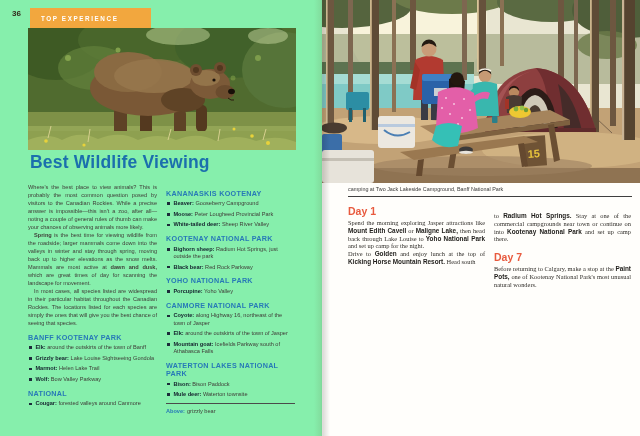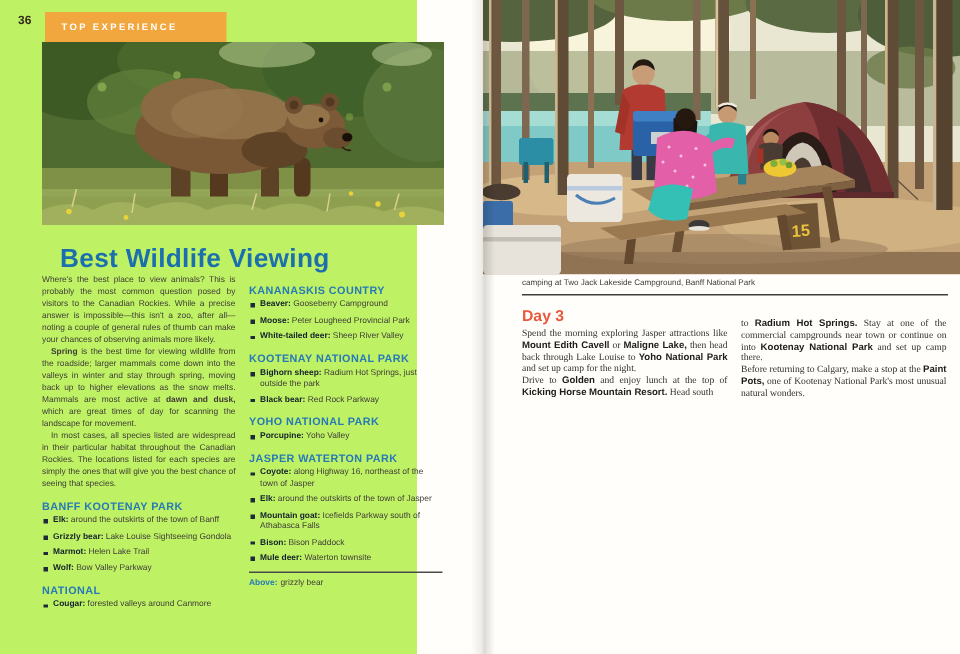--- a/index.html
+++ b/index.html
@@ -1,26 +1,26 @@
 <!DOCTYPE html>
 <html><head>
 <meta charset="utf-8">
 <style>
   html,body { margin:0; padding:0; background:#9b9b9b; }
   .spread {
     position:relative; width:640px; height:436px; overflow:hidden;
     background:#fffefb; font-family:"Liberation Sans", sans-serif;
   }
   
-  .page-left { position:absolute; left:0; top:0; width:278px; height:436px; background:#bef264; }
+  .page-left { position:absolute; left:0; top:0; width:322px; height:436px; background:#86efac; }
   .page-num { position:absolute; left:12px; top:9px; font-size:8px; font-weight:bold; color:#33291c; }
   .banner { position:absolute; left:30px; top:8px; width:121px; height:20px; background:#f2a73e; box-sizing:border-box; padding-left:11px; display:flex; align-items:center; }
   .banner span { color:#ffffff; font-size:6.3px; font-weight:bold; letter-spacing:1.6px; }
   .bear-photo { position:absolute; left:28px; top:28px; width:268px; height:122px; overflow:hidden; }
-  .lp-title { position:absolute; left:28px; top:150px; margin:12px; font-size:17.5px; font-weight:bold; color:#1b6fad; letter-spacing:0.2px; }
+  .lp-title { position:absolute; left:28px; top:150px; margin:2px; font-size:17.5px; font-weight:bold; color:#1b6fad; letter-spacing:0.2px; }
   .lp-cols { position:absolute; left:28px; top:183px; width:268px; display:flex; gap:9px; }
   .lp-col { width:129px; }
   p.intro { margin:0; font-size:5.6px; line-height:8px; color:#3f3c37; text-align:justify; }
   p.indent { text-indent:6px; }
   .sec-title { font-size:7.2px; line-height:8.2px; font-weight:bold; color:#2779b7; letter-spacing:0.3px; margin:6.5px 0 2.5px 0; }
   .species { display:flex; margin:0 0 3.4px 0; }
   .bullet { flex:none; width:2.6px; height:2.6px; background:#1c2b3a; margin:2.2px 3.8px 0 1px; }
   .species-text { font-size:5.6px; line-height:7.2px; color:#3f3c37; text-align:left; }
   .species-name { color:#13202c; }
   .above-note { border-top:0.8px solid #4a4a4a; margin-top:5px; padding-top:4px; font-size:5.6px; color:#3f3c37; }
@@ -126,21 +126,21 @@
             </div>
             <div class="sec-title">NATIONAL</div>
             <div class="species">
               <span class="bullet"></span>
               <span class="species-text"><b class="species-name">Cougar:</b><span class="species-desc"> forested valleys around Canmore</span></span>
             </div>
           </div>
       </div>
       <div class="lp-col">
         <div>
-            <div class="sec-title">KANANASKIS COUNTRY</div>
+            <div class="sec-title">KANANASKIS KOOTENAY</div>
             <div class="species">
               <span class="bullet"></span>
               <span class="species-text"><b class="species-name">Beaver:</b><span class="species-desc"> Gooseberry Campground</span></span>
             </div>
             <div class="species">
               <span class="bullet"></span>
               <span class="species-text"><b class="species-name">Moose:</b><span class="species-desc"> Peter Lougheed Provincial Park</span></span>
             </div>
             <div class="species">
               <span class="bullet"></span>
@@ -153,33 +153,34 @@
             </div>
             <div class="species">
               <span class="bullet"></span>
               <span class="species-text"><b class="species-name">Black bear:</b><span class="species-desc"> Red Rock Parkway</span></span>
             </div>
             <div class="sec-title">YOHO NATIONAL PARK</div>
             <div class="species">
               <span class="bullet"></span>
               <span class="species-text"><b class="species-name">Porcupine:</b><span class="species-desc"> Yoho Valley</span></span>
             </div>
-            <div class="sec-title">JASPER WATERTON PARK</div>
+            <div class="sec-title">CANMORE NATIONAL PARK</div>
             <div class="species">
               <span class="bullet"></span>
               <span class="species-text"><b class="species-name">Coyote:</b><span class="species-desc"> along Highway 16, northeast of the town of Jasper</span></span>
             </div>
             <div class="species">
               <span class="bullet"></span>
               <span class="species-text"><b class="species-name">Elk:</b><span class="species-desc"> around the outskirts of the town of Jasper</span></span>
             </div>
             <div class="species">
               <span class="bullet"></span>
               <span class="species-text"><b class="species-name">Mountain goat:</b><span class="species-desc"> Icefields Parkway south of Athabasca Falls</span></span>
             </div>
+            <div class="sec-title">WATERTON LAKES NATIONAL PARK</div>
             <div class="species">
               <span class="bullet"></span>
               <span class="species-text"><b class="species-name">Bison:</b><span class="species-desc"> Bison Paddock</span></span>
             </div>
             <div class="species">
               <span class="bullet"></span>
               <span class="species-text"><b class="species-name">Mule deer:</b><span class="species-desc"> Waterton townsite</span></span>
             </div>
           </div>
         <div class="above-note">
@@ -321,25 +322,26 @@
 
         <text x="206" y="158" font-family="Liberation Sans, sans-serif" font-size="11" font-weight="bold" fill="#e8c43c" transform="rotate(-4 206 158)">15</text>
       </svg>
     </div>
 
     <div class="caption">camping at Two Jack Lakeside Campground, Banff National Park</div>
     <div class="caption-rule"></div>
 
     <div class="rp-cols">
       <div class="rp-col">
-        <h2 class="day-title">Day 3</h2>
+        <h2 class="day-title">Day 1</h2>
         <p class="day-body"><span>Spend the morning exploring Jasper attractions like </span><b>Mount Edith Cavell</b><span> or </span><b>Maligne Lake,</b><span> then head back through Lake Louise to </span><b>Yoho National Park</b><span> and set up camp for the night.</span></p>
         <p class="day-body"><span>Drive to </span><b>Golden</b><span> and enjoy lunch at the top of </span><b>Kicking Horse Mountain Resort.</b><span> Head south</span></p>
       </div>
       <div class="rp-col rp-col2">
         <p class="day-body"><span>to </span><b>Radium Hot Springs.</b><span> Stay at one of the commercial campgrounds near town or continue on into </span><b>Kootenay National Park</b><span> and set up camp there.</span></p>
+        <h2 class="day-title later">Day 7</h2>
         <p class="day-body"><span>Before returning to Calgary, make a stop at the </span><b>Paint Pots,</b><span> one of Kootenay National Park's most unusual natural wonders.</span></p>
       </div>
     </div>
   </section>
 
   <div class="spine"></div>
 </div>
 
 </body></html>

